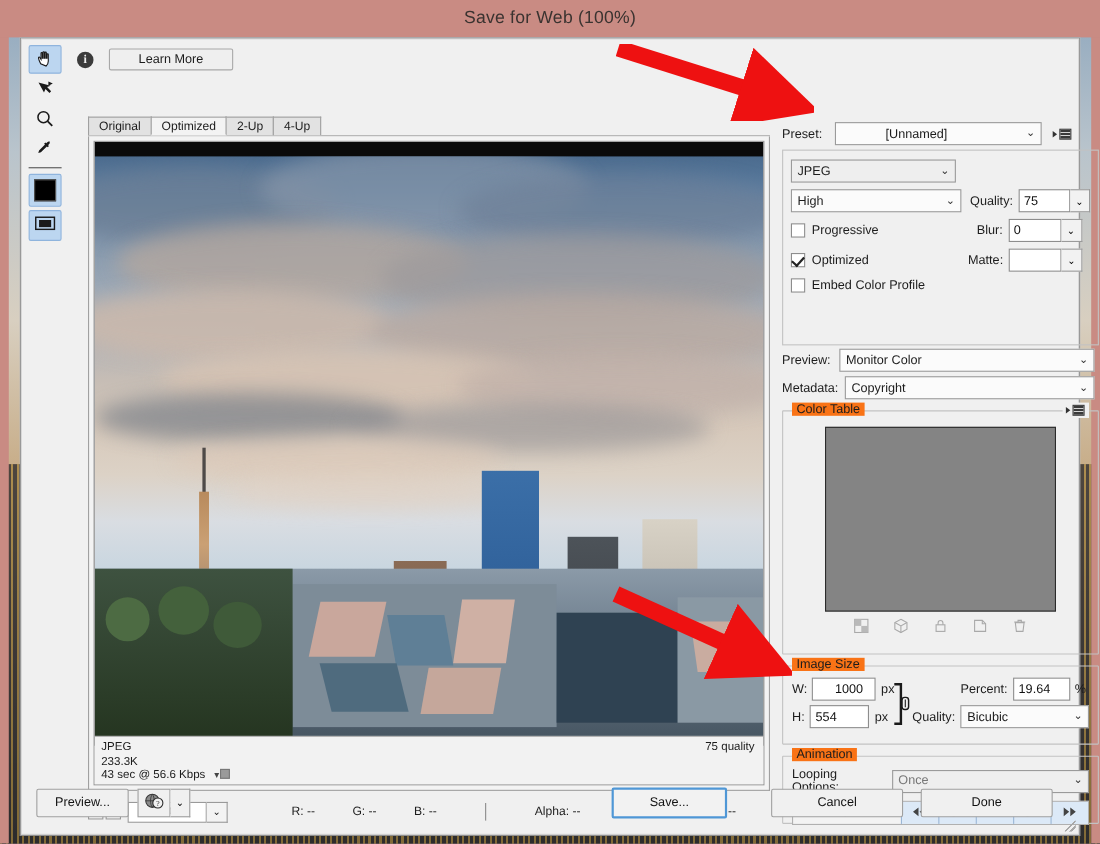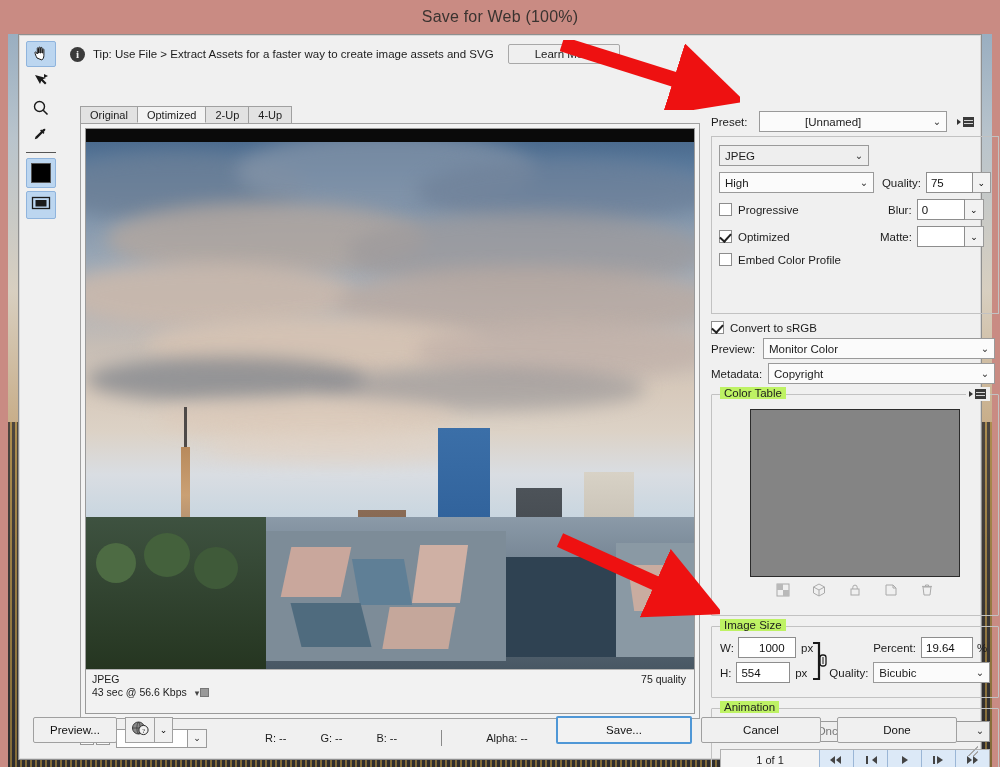--- a/index.html
+++ b/index.html
@@ -214,21 +214,21 @@
   .flyout { width:18px; height:14px; display:flex; align-items:center; gap:2px; cursor:pointer; }
   .flytri { width:0;height:0;border-left:4px solid #333;border-top:3px solid transparent;border-bottom:3px solid transparent;}
   .flylines { width:11px; height:10px; background:
      repeating-linear-gradient(180deg,#3a3a3a 0 2px,#d6d6d6 2px 3px); border:1px solid #3a3a3a;}
 
   .group {
     border:1px solid #c2c2c2; border-radius:1px;
     position:relative; padding:10px 8px 8px 8px; margin-top:10px;
   }
   .group-title {
-    position:absolute; top:-8px; left:8px; background:#bef264;
+    position:absolute; top:-8px; left:8px; background:#f97316;
     font-size:11.5px; color:#1c1c1c; padding:0 4px;text-align:center;
   }
   .group-fly { position:absolute; top:-8px; right:8px; background:#f0f0f0; padding:0 3px; }
 
   .cb { display:flex; align-items:center; cursor:pointer; }
   .cbbox {
     width:13px; height:13px; border:1px solid #8d8d8d; background:#fff;
     margin-right:6px; position:relative; flex:0 0 auto;
   }
   .cbbox.on::after {
@@ -275,21 +275,21 @@
   .globe-btn {
     position:absolute; left:106px; top:0; width:30px; height:26px;
     border:1px solid #a0a0a0; background:#f0f0f0; display:flex;
     align-items:center; justify-content:center; cursor:pointer;
   }
   .globe-arrow {
     position:absolute; left:136px; top:0; width:18px; height:26px;
     border:1px solid #a0a0a0; border-left:none; background:#f0f0f0;
     display:flex; align-items:center; justify-content:center; cursor:pointer;
   }
-  .save-btn { position:absolute; left:537px; top:-1px; width:136px; height:28px;}
+  .save-btn { position:absolute; left:537px; top:-1px; width:105px; height:28px;}
   .cancel-btn { position:absolute; left:682px; top:0; width:120px; }
   .done-btn { position:absolute; left:818px; top:0; width:120px; }
 
   .resize-grip {
     position:absolute; right:3px; bottom:3px; width:10px; height:10px;
     background:
       linear-gradient(135deg, transparent 45%, #a8a8a8 45% 55%, transparent 55%),
       linear-gradient(135deg, transparent 70%, #a8a8a8 70% 80%, transparent 80%);
   }
 
@@ -348,21 +348,20 @@
       <svg width="20" height="16" viewBox="0 0 20 16">
             <rect x="1.5" y="2.5" width="17" height="11" fill="none" stroke="#1a1a1a" stroke-width="1.3"></rect>
             <rect x="4.5" y="5" width="11" height="6.5" fill="#1a1a1a"></rect>
           </svg>
       </span>
     </div>
   </div>
 
   <div class="tipbar">
     <div class="info-icon">i</div>
-    <div class="tip-text">Tip: Use File &gt; Extract Assets for a faster way to create image assets and SVG</div>
     <div class="learn-more">Learn More</div>
   </div>
 
   <div class="tabstrip">
     <div class="tab">Original</div>
     <div class="tab active">Optimized</div>
     <div class="tab">2-Up</div>
     <div class="tab">4-Up</div>
   </div>
 
@@ -429,20 +428,21 @@
             <div class="fed-shape" style="left:0px;top:0px;width:180px;height:160px;background:linear-gradient(180deg,#3e5240,#24341f);"></div>
             <div class="fed-shape" style="left:10px;top:26px;width:40px;height:40px;background:#4d6b43;border-radius:50%;"></div>
             <div class="fed-shape" style="left:58px;top:16px;width:46px;height:44px;background:#44613c;border-radius:50%;"></div>
             <div class="fed-shape" style="left:108px;top:30px;width:44px;height:42px;background:#3f5a39;border-radius:50%;"></div>
           </div>
         </div>
       </div>
 
       <div class="canvas-status">
         <div>JPEG</div>
+        <div>233.3K</div>
         <div>
           <span>43 sec @ 56.6 Kbps</span><span class="cs-caret">▾</span><span class="cs-sq"></span>
         </div>
         <div class="cs-right">75 quality</div>
       </div>
     </div>
   </div>
 
   <div class="readout">
     <div class="zoombtn">−</div>
@@ -523,26 +523,20 @@
       </div>
 
       <div class="row" style="margin-top:6px;">
         <div class="cb">
           <div class="cbbox"></div>
           <span>Embed Color Profile</span>
         </div>
       </div>
     </div>
 
-    <div class="row" style="margin-top:7px;">
-      <div class="cb">
-        <div class="cbbox on"></div>
-        <span>Convert to sRGB</span>
-      </div>
-    </div>
 
     <div class="row" style="margin-top:3px;">
       <span class="lbl" style="width:52px;">Preview:</span>
       <div class="sel-box" style="width:232px;">
         <span>Monitor Color</span>
         <span class="chev">⌄</span>
       </div>
     </div>
 
     <div class="row" style="margin-top:3px;">

